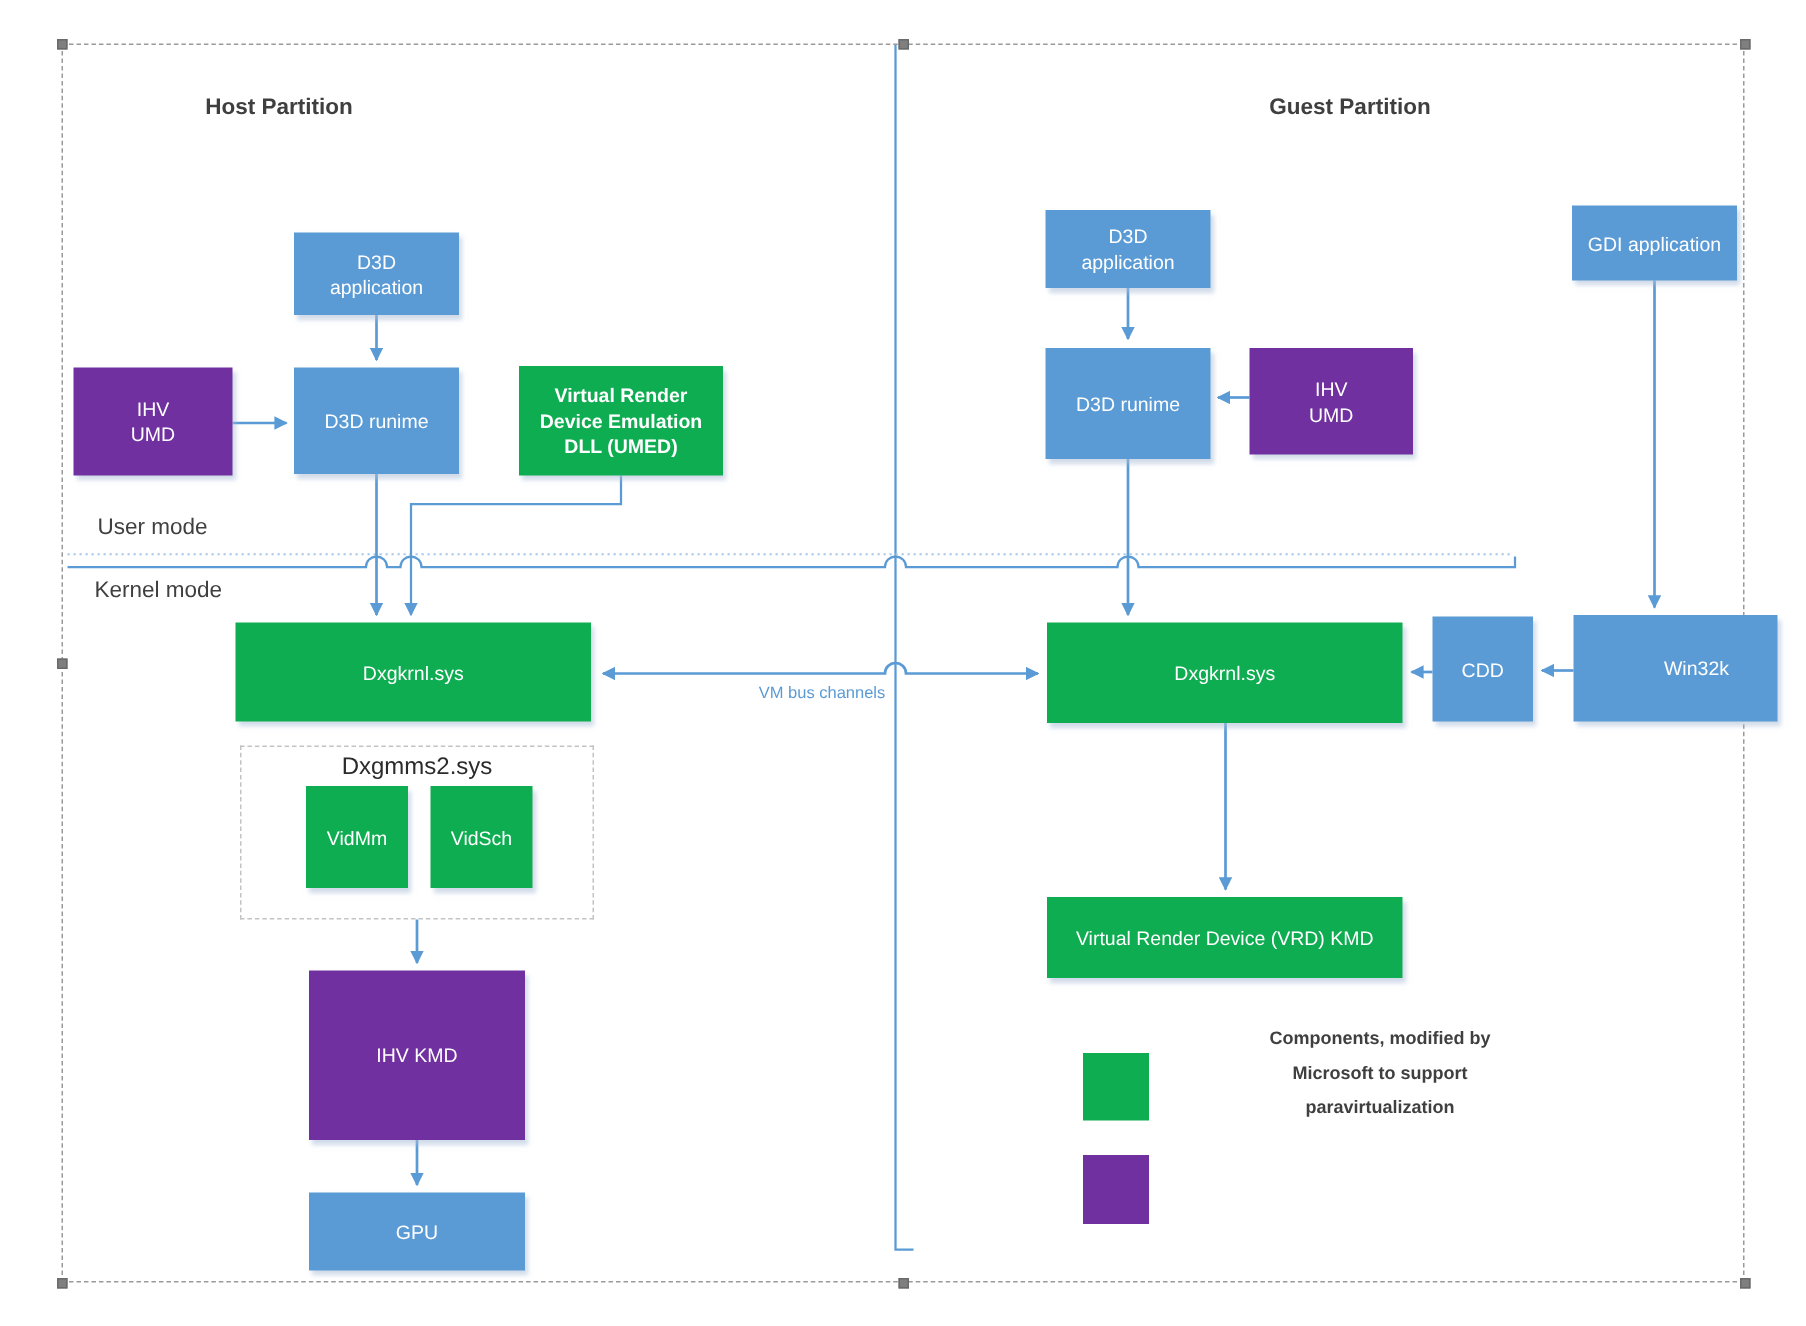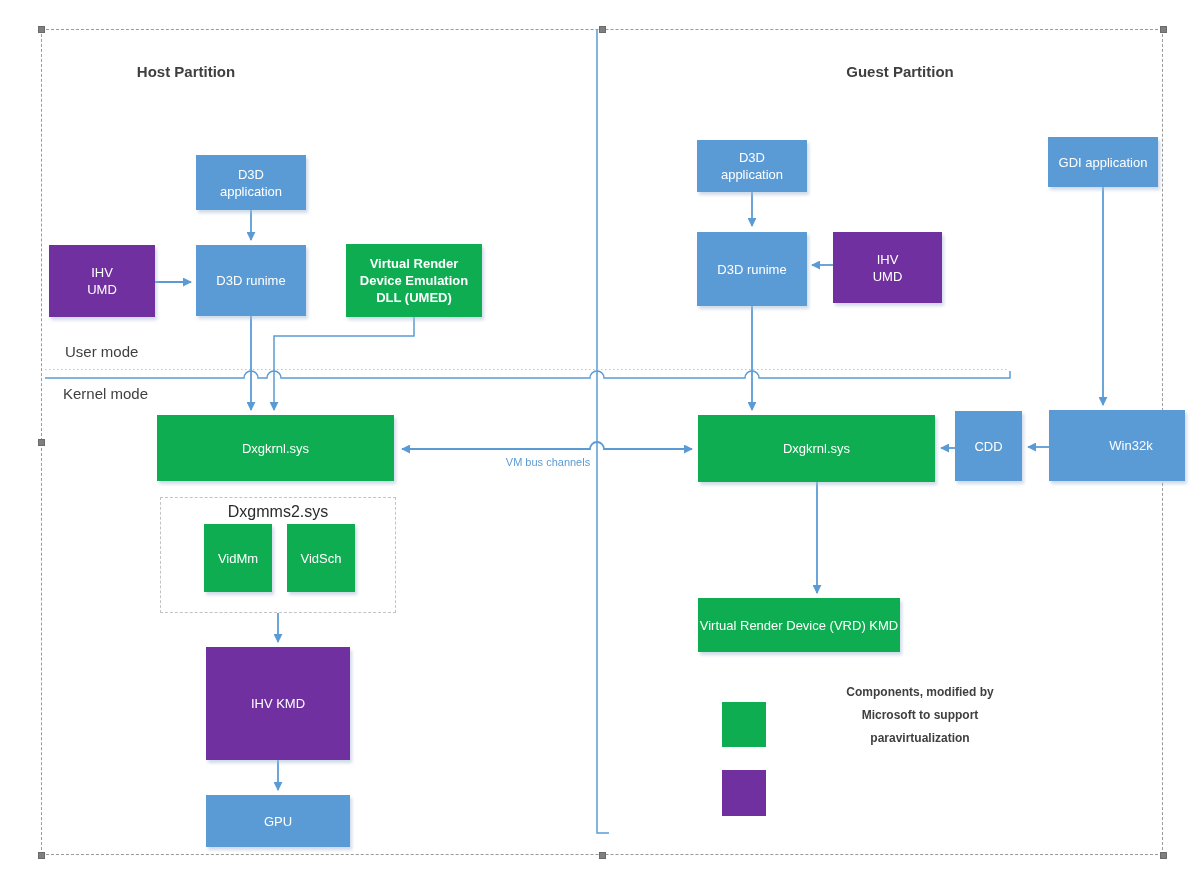--- a/index.html
+++ b/index.html
@@ -117,21 +117,21 @@
 
   <div class="node blue pre" style="left:697px;top:140px;width:110px;height:52px;">D3D
 application</div>
   <div class="node blue" style="left:697px;top:232px;width:110px;height:74px;">D3D runime</div>
   <div class="node purple pre" style="left:833px;top:232px;width:109px;height:71px;">IHV
 UMD</div>
   <div class="node blue" style="left:1048px;top:137px;width:110px;height:50px;">GDI application</div>
   <div class="node green" style="left:698px;top:415px;width:237px;height:67px;">Dxgkrnl.sys</div>
   <div class="node blue" style="left:955px;top:411px;width:67px;height:70px;">CDD</div>
   <div class="node blue" style="left:1049px;top:410px;width:108px;height:71px;padding-left:28px;">Win32k</div>
-  <div class="node green" style="left:698px;top:598px;width:202px;height:54px;">Virtual Render Device (VRD) KMD</div>
+  <div class="node green" style="left:698px;top:598px;width:237px;height:54px;">Virtual Render Device (VRD) KMD</div>
 
   <div class="node green" style="left:722px;top:702px;width:44px;height:45px;box-shadow:none;"></div>
   <div class="legend-text center pre" style="left:795px;top:681px;width:250px;">Components, modified by
 Microsoft to support
 paravirtualization</div>
   <div class="node purple" style="left:722px;top:770px;width:44px;height:46px;box-shadow:none;"></div>
 
 </div>
 
 </body></html>

